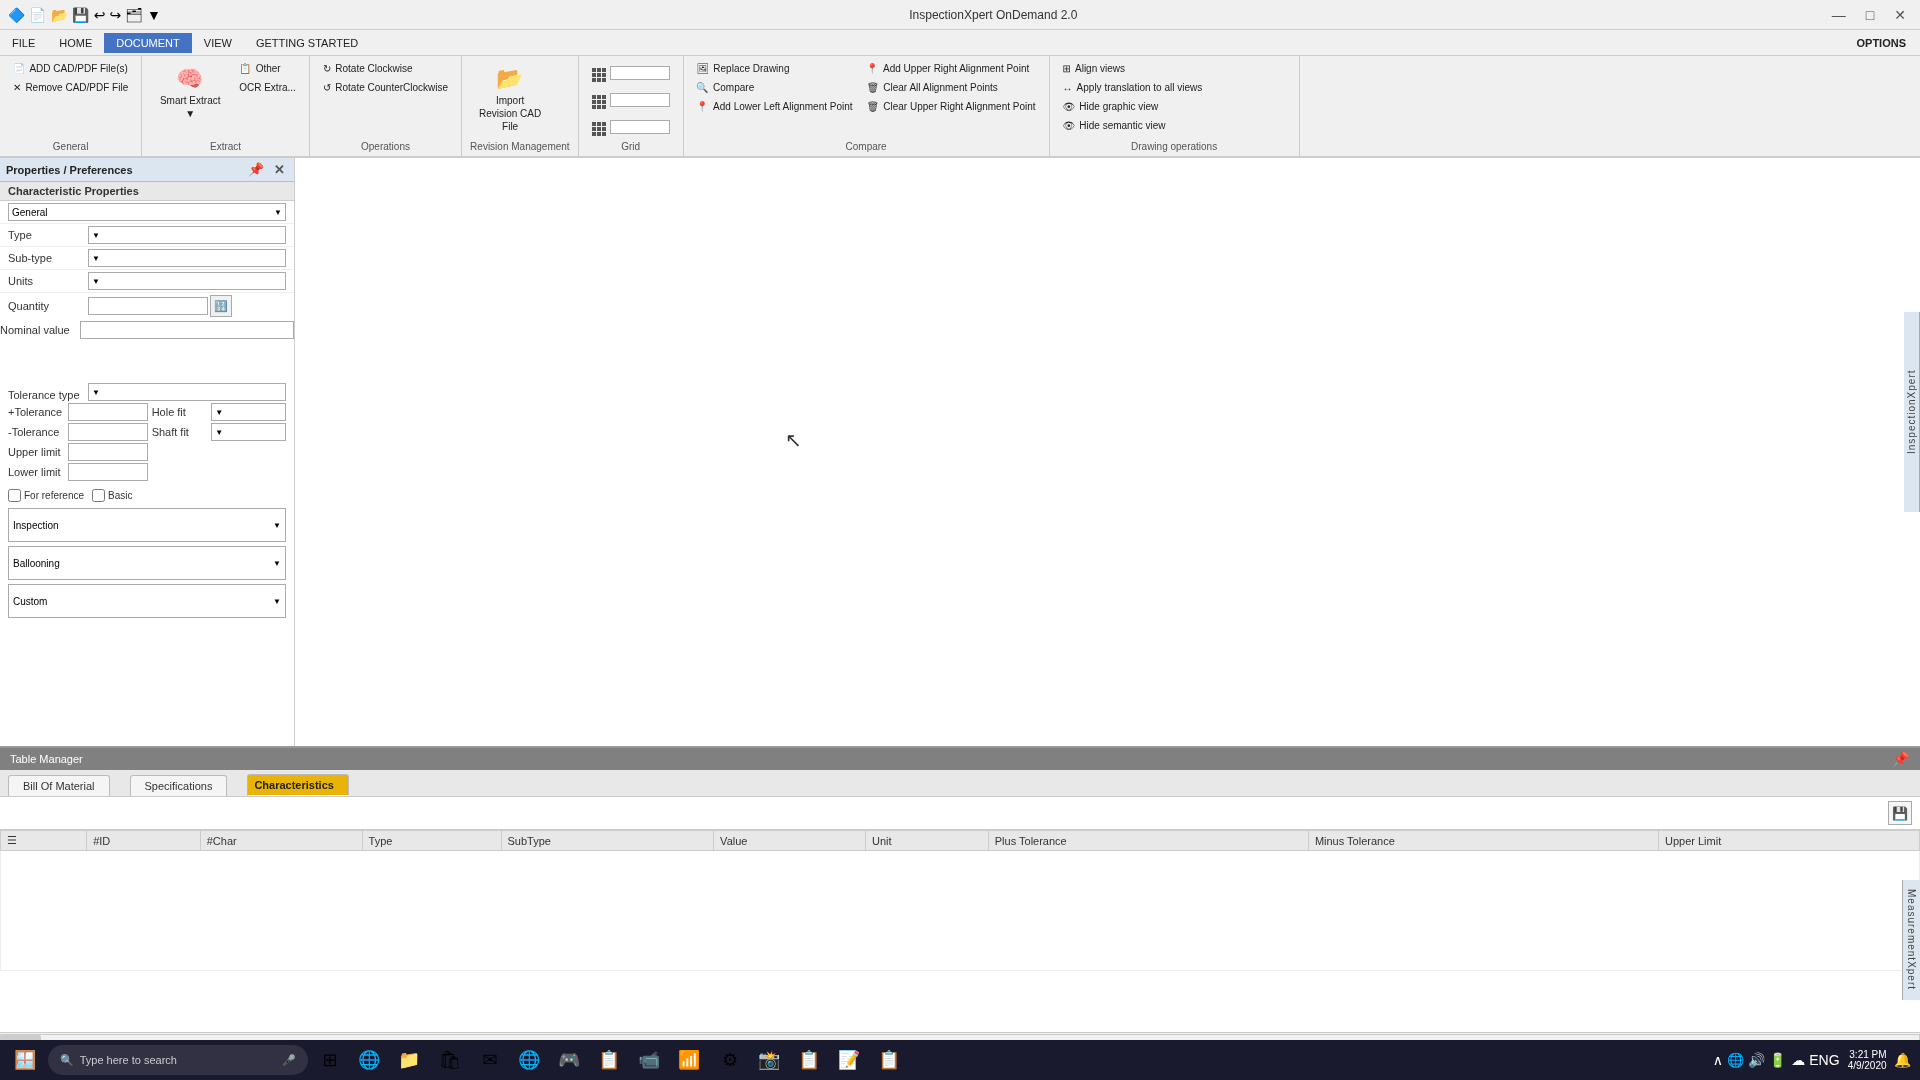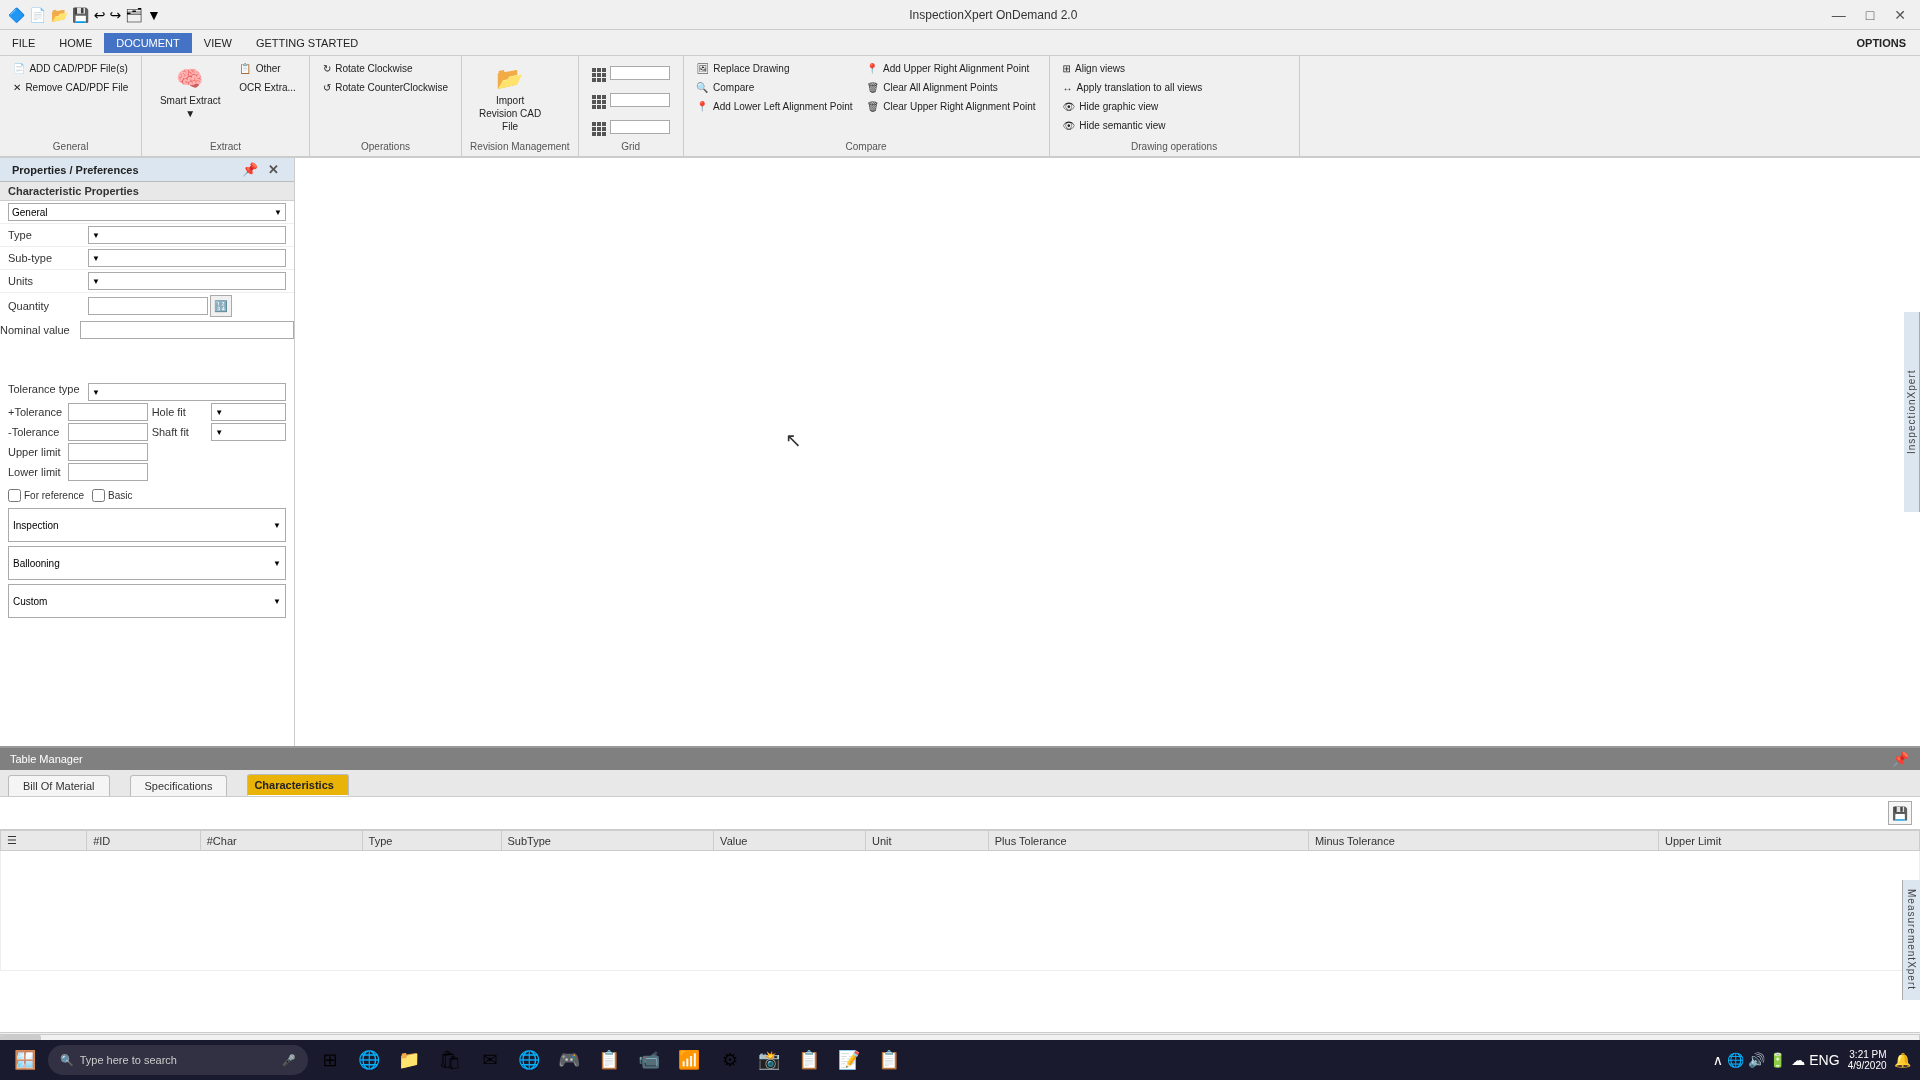--- a/index.html
+++ b/index.html
@@ -118,21 +118,21 @@
       border-right: 1px solid #ccc;
       display: flex;
       flex-direction: column;
       overflow: hidden;
     }
     #panel-header {
       background: #dce6f1;
       display: flex;
       align-items: center;
       justify-content: space-between;
-      padding: 3px 12px;
+      padding: 3px 6px;
       border-bottom: 1px solid #bbb;
       font-size: 11px;
       font-weight: bold;
       color: #222;
     }
     #panel-header-icons { display: flex; gap: 4px; }
     #panel-header-icons span { cursor: pointer; font-size: 13px; color: #555; padding: 1px 3px; }
 
     .panel-section-title {
       background: #e8e8e8;
@@ -191,21 +191,21 @@
       padding: 2px 8px;
     }
     .qty-input { width: 120px; height: 18px; border: 1px solid #aaa; }
     .qty-btn { width: 22px; height: 22px; border: 1px solid #aaa; background: #f0f0f0; cursor: pointer; margin-left: 2px; display: flex; align-items: center; justify-content: center; }
 
     .nominal-row { display: flex; align-items: center; padding: 2px 0; }
     .nominal-label { font-size: 11px; color: #333; width: 80px; }
     .nominal-input { flex: 1; height: 18px; border: 1px solid #aaa; background: white; }
 
     .tolerance-section { padding: 2px 8px; }
-    .tol-type-row { display: flex; align-items: flex-start; margin-bottom: 2px; }
+    .tol-type-row { display: flex; align-items: flex-end; margin-bottom: 2px; }
     .tol-type-label { font-size: 11px; color: #333; width: 80px; }
     .tol-type-ctrl { flex: 1; height: 18px; border: 1px solid #aaa; background: white; display: flex; align-items: center; justify-content: space-between; cursor: pointer; padding: 0 3px; font-size: 10px; }
     .tol-type-ctrl:after { content: '▼'; font-size: 8px; }
     .tol-fit-row { display: flex; align-items: center; gap: 4px; margin-bottom: 2px; }
     .tol-fit-label { font-size: 11px; color: #333; width: 60px; }
     .tol-fit-input { width: 80px; height: 18px; border: 1px solid #aaa; }
     .fit-ctrl { width: 80px; height: 18px; border: 1px solid #aaa; display: flex; align-items: center; justify-content: space-between; padding: 0 3px; font-size: 10px; cursor: pointer; }
     .fit-ctrl:after { content: '▼'; font-size: 8px; }
     .limit-row { display: flex; align-items: center; margin-bottom: 2px; }
     .limit-label { font-size: 11px; color: #333; width: 60px; }

